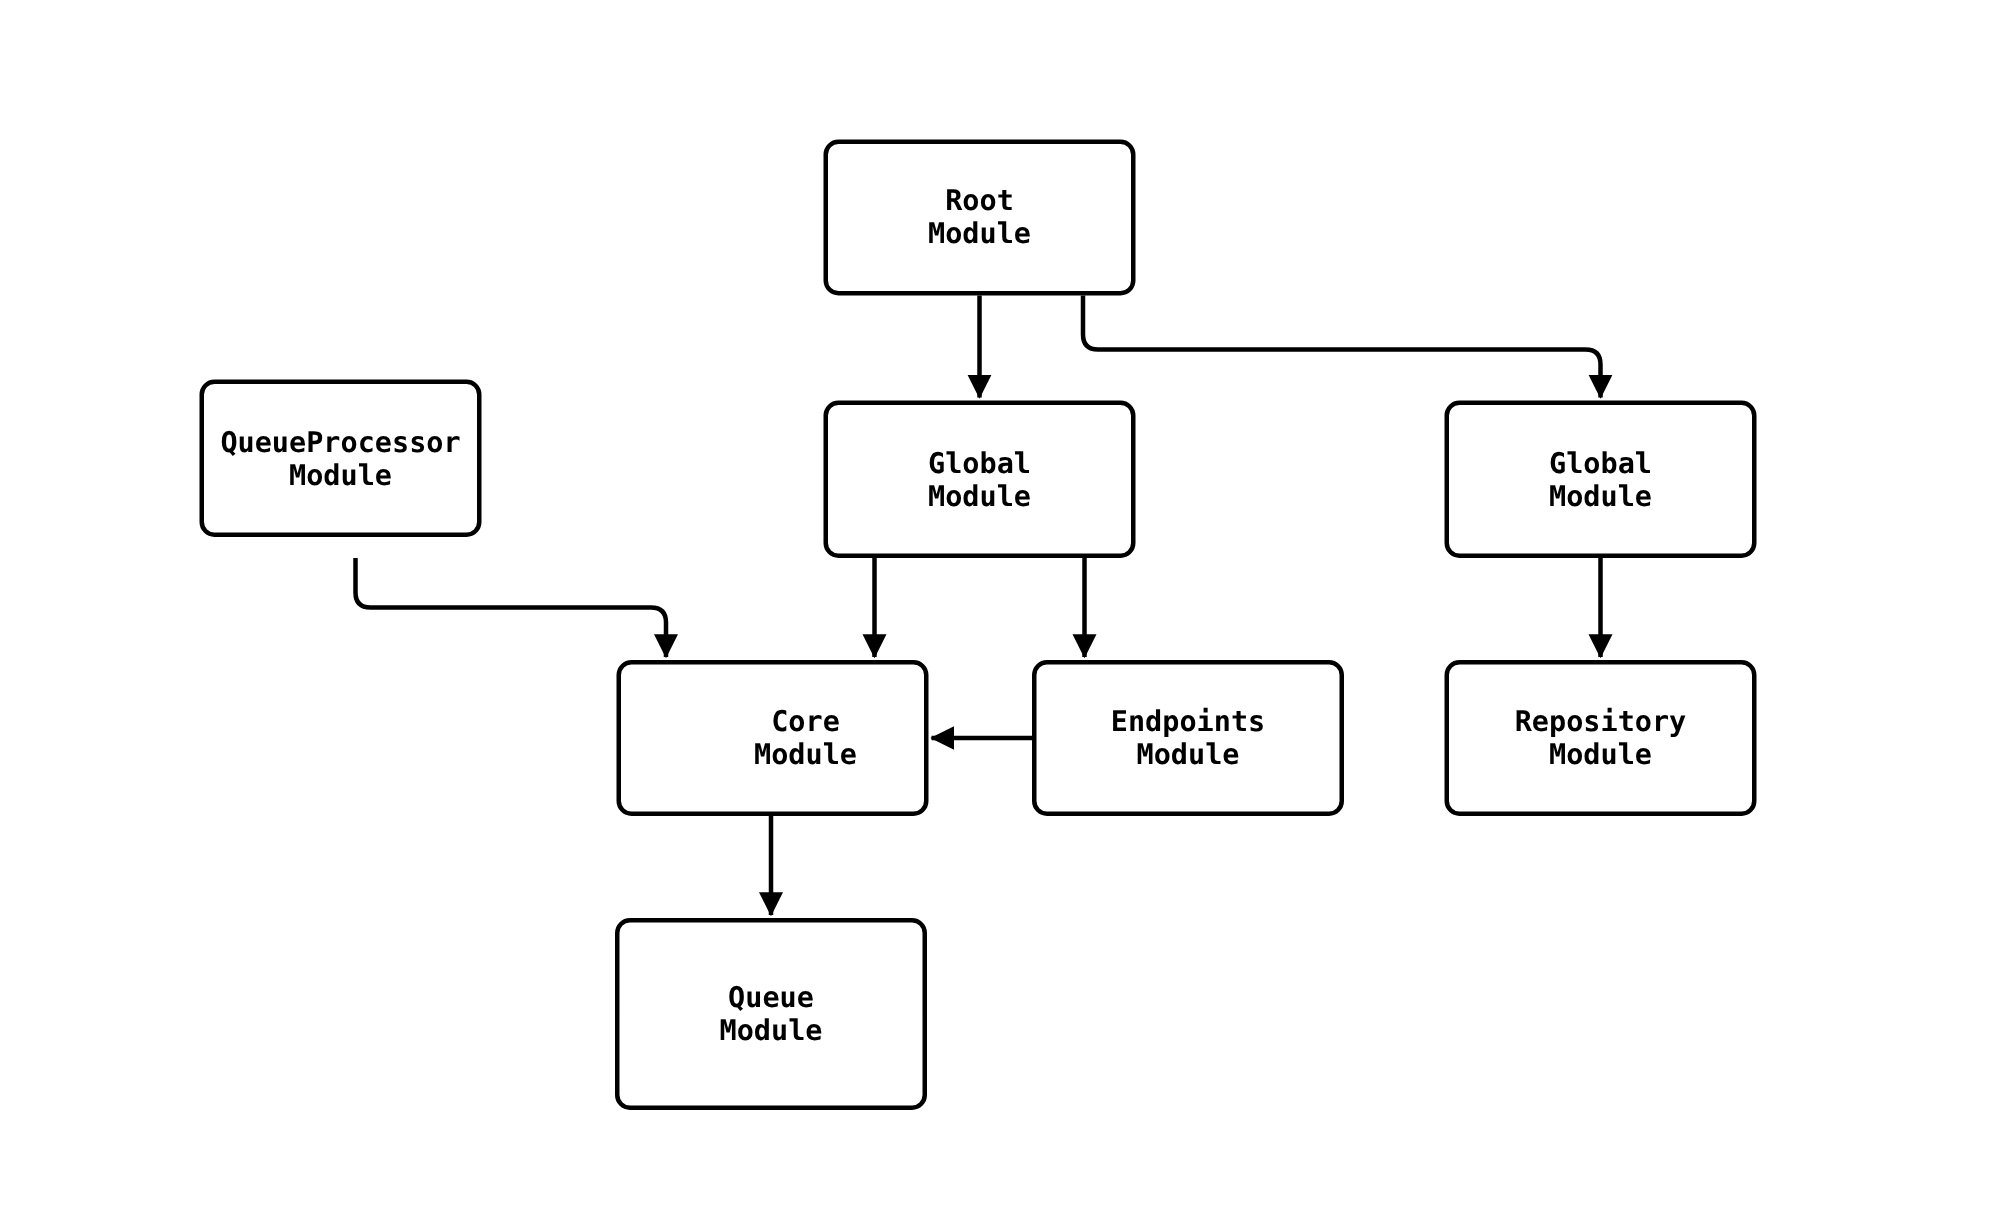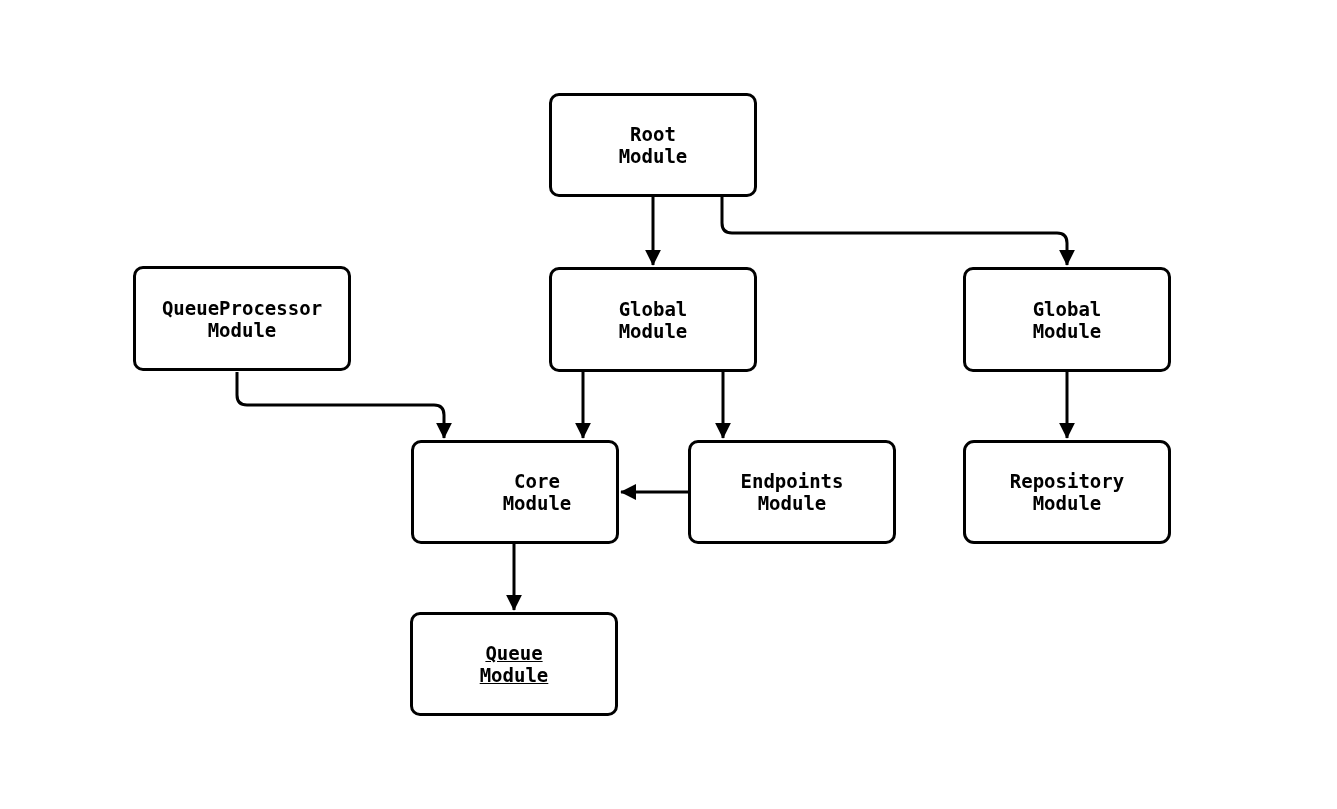--- a/index.html
+++ b/index.html
@@ -65,21 +65,21 @@
     <path class="edge" d="M688,492 L621,492" marker-end="url(#arrow)"></path>
     <path class="edge" d="M1067,372 L1067,438" marker-end="url(#arrow)"></path>
     <path class="edge" d="M514,544 L514,610" marker-end="url(#arrow)"></path>
   </svg>
 
   <div class="node" style="left:549px; top:93px; width:208px; height:104px;">
     <span>Root</span>
     <span>Module</span>
   </div>
 
-  <div class="node" style="left:133px; top:266px; width:218px; height:105px;text-align:center;">
+  <div class="node" style="left:133px; top:253px; width:188px; height:105px;text-align:center;">
     <span>QueueProcessor</span>
     <span>Module</span>
   </div>
 
   <div class="node" style="left:549px; top:267px; width:208px; height:105px;">
     <span>Global</span>
     <span>Module</span>
   </div>
 
   <div class="node" style="left:963px; top:267px; width:208px; height:105px;">
@@ -90,23 +90,23 @@
   <div class="node" style="left:411px; top:440px; width:208px; height:104px;padding-left:44px;">
     <span>Core</span>
     <span>Module</span>
   </div>
 
   <div class="node" style="left:688px; top:440px; width:208px; height:104px;">
     <span>Endpoints</span>
     <span>Module</span>
   </div>
 
-  <div class="node" style="left:963px; top:440px; width:208px; height:104px;border-radius:11px;">
+  <div class="node" style="left:963px; top:440px; width:208px; height:104px;">
     <span>Repository</span>
     <span>Module</span>
   </div>
 
-  <div class="node" style="left:410px; top:612px; width:208px; height:104px;text-decoration:underline;">
+  <div class="node" style="left:410px; top:612px; width:208px; height:128px;">
     <span>Queue</span>
     <span>Module</span>
   </div>
 
 </div>
 
 </body></html>

